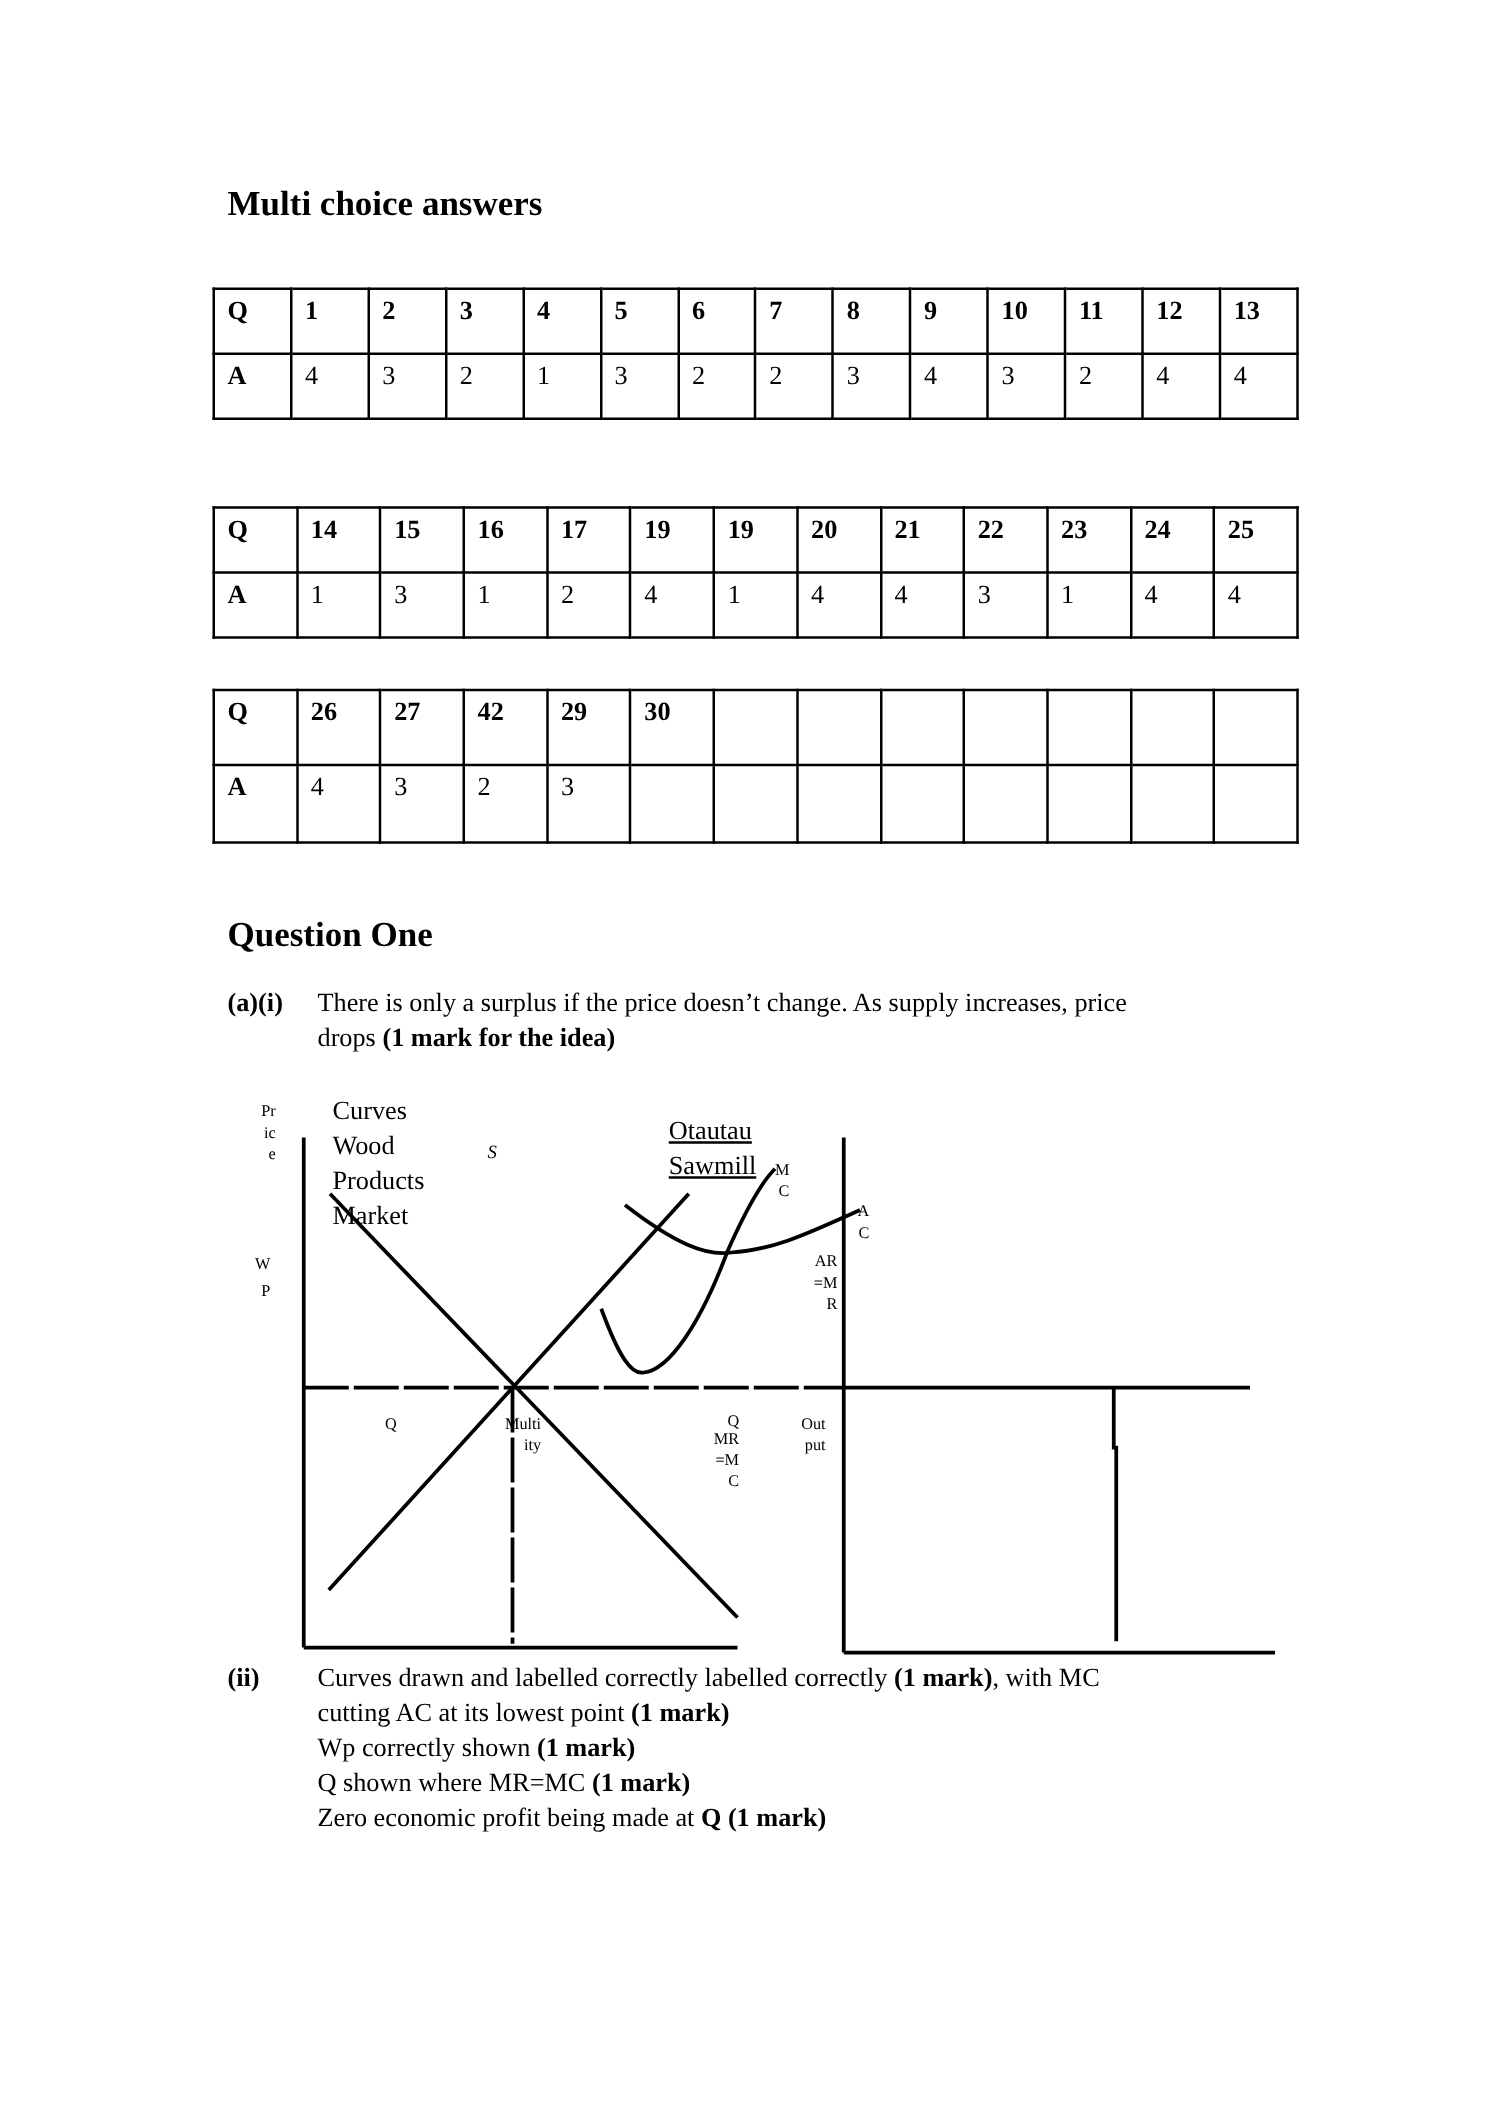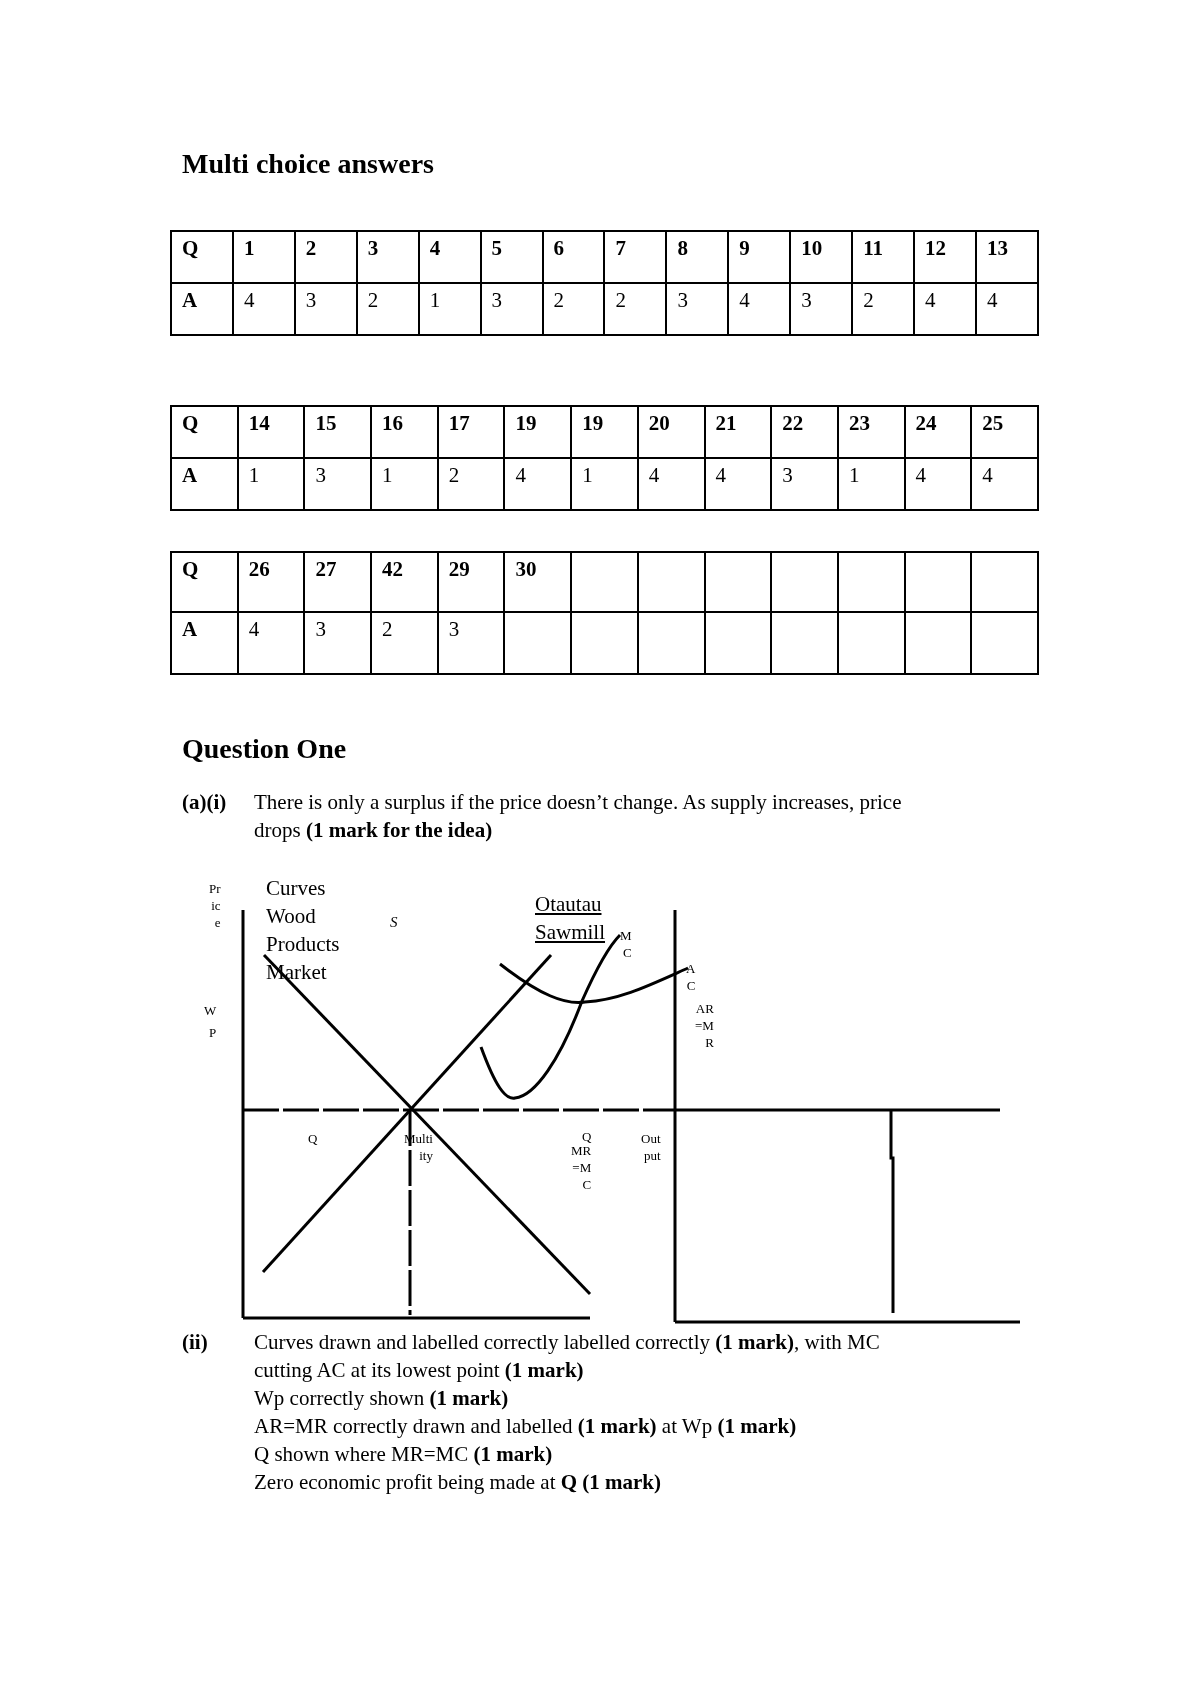--- a/index.html
+++ b/index.html
@@ -188,37 +188,36 @@
   <div>Sawmill</div>
 </div>
 <div class="abs lbl-sm" style="left:620px; top:927px;">
   <div>M</div>
   <div style="margin-left:2px;">C</div>
 </div>
 <div class="abs lbl-sm" style="left:686px; top:960px;">
   <div>A</div>
   <div>C</div>
 </div>
-<div class="abs lbl-sm" style="left:651px; top:1000px;margin-left:44px;">
+<div class="abs lbl-sm" style="left:651px; top:1000px;">
   <div>AR</div>
   <div>=M</div>
   <div>R</div>
 </div>
 <div class="abs lbl-sm" style="left:582px; top:1128px;">Q</div>
 <div class="abs lbl-sm" style="left:571px; top:1142px;">
   <div>MR</div>
   <div>=M</div>
   <div>C</div>
 </div>
 <div class="abs lbl-sm" style="left:641px; top:1130px;">
   <div>Out</div>
   <div>put</div>
 </div>
 
 <div class="abs para" style="left:182px; top:1328px; font-weight:bold;">(ii)</div>
 <div class="abs para" style="left:254px; top:1328px; width:800px;">
   <div><span>Curves drawn and labelled correctly labelled correctly </span><b>(1 mark)</b><b style="font-weight:normal;">, with MC</b></div>
   <div><span>cutting AC at its lowest point </span><b>(1 mark)</b></div>
   <div><span>Wp correctly shown </span><b>(1 mark)</b></div>
-  <div><span>AR=MR correctly drawn and labelled </span><b>(1 mark)</b><span> at Wp </span><b>(1 mark)</b></div>
   <div><span>Q shown where MR=MC </span><b>(1 mark)</b></div>
   <div><span>Zero economic profit being made at </span><b>Q (1 mark)</b></div>
 </div>
 
 </body></html>

